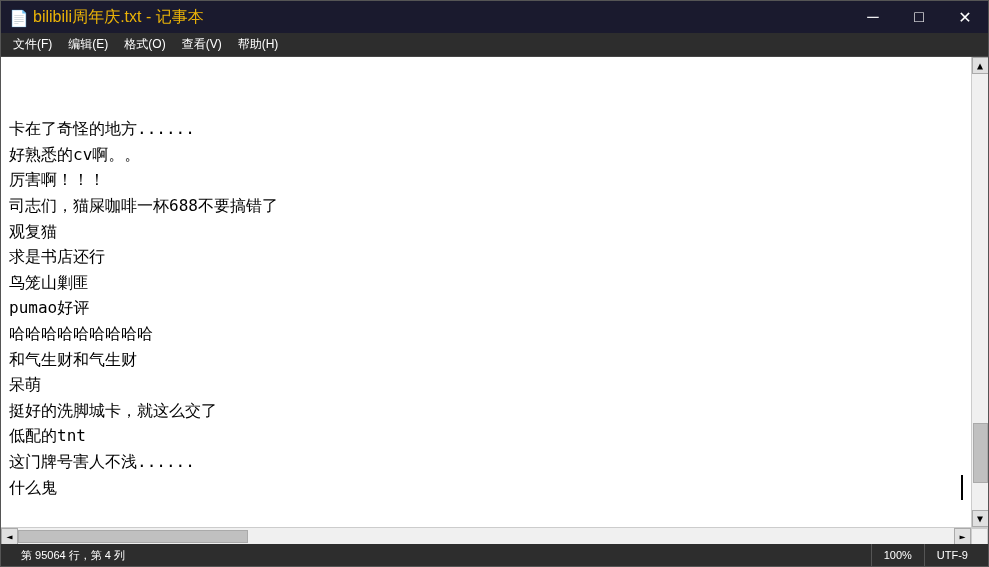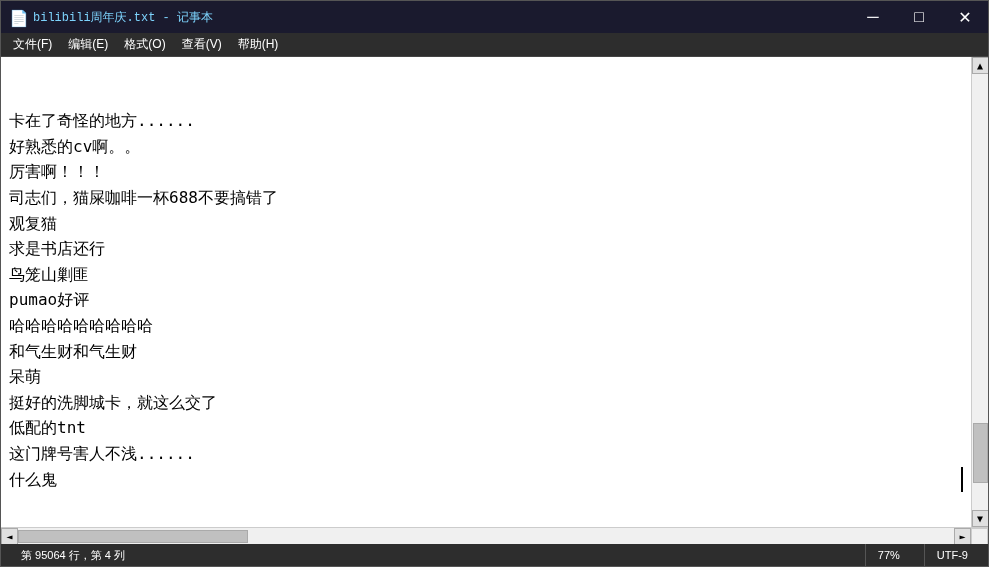--- a/index.html
+++ b/index.html
@@ -40,23 +40,23 @@
       align-items: center;
       gap: 8px;
     }
 
     .title-bar-icon {
       width: 16px;
       height: 16px;
     }
 
     .title-bar-text {
-      color: #7dd3fc;
-      font-size: 12px;
-      font-family: Liberation Mono, monospace;
+      color: #eab308;
+      font-size: 16px;
+      font-family: Liberation Sans, sans-serif;
     }
 
     .title-bar-controls {
       display: flex;
       height: 32px;
     }
 
     .title-btn {
       width: 46px;
       height: 32px;
@@ -93,21 +93,21 @@
     .content-area {
       flex: 1;
       display: flex;
       background: #ffffff;
       overflow: hidden;
       position: relative;
     }
 
     .text-content {
       flex: 1;
-      padding: 0 8px;
+      padding: 8px 8px;
       overflow-y: hidden;
       overflow-x: hidden;
       font-family: 'SimSun', 'NSimSun', monospace;
       font-size: 16px;
       line-height: 1.6;
       color: #000000;
       white-space: pre-wrap;
     }
 
     .text-line {
@@ -205,21 +205,21 @@
     }
 
     
     .status-bar {
       background: #2d2d2d;
       height: 22px;
       display: flex;
       align-items: center;
       justify-content: flex-end;
       padding: 0 8px;
-      gap: 12px;
+      gap: 0;
       flex-shrink: 0;
     }
 
     .status-item {
       color: #ffffff;
       font-size: 11px;
       font-family: 'Microsoft YaHei', sans-serif;
       padding: 0 12px;
       border-left: 1px solid #555;
       height: 22px;
@@ -291,16 +291,16 @@
           <div class="scrollbar-h-thumb"></div>
         </div>
         <div class="scrollbar-h-arrow">►</div>
         <div class="scrollbar-h-corner"></div>
       </div>
     </div>
   </div>
 
   <div class="status-bar">
     <span class="status-item">第 95064 行，第 4 列</span>
-    <span class="status-item">77%</span>
+    <span class="status-item">100%</span>
     <span class="status-item">UTF-9</span>
   </div>
 </div>
 
 </body></html>

